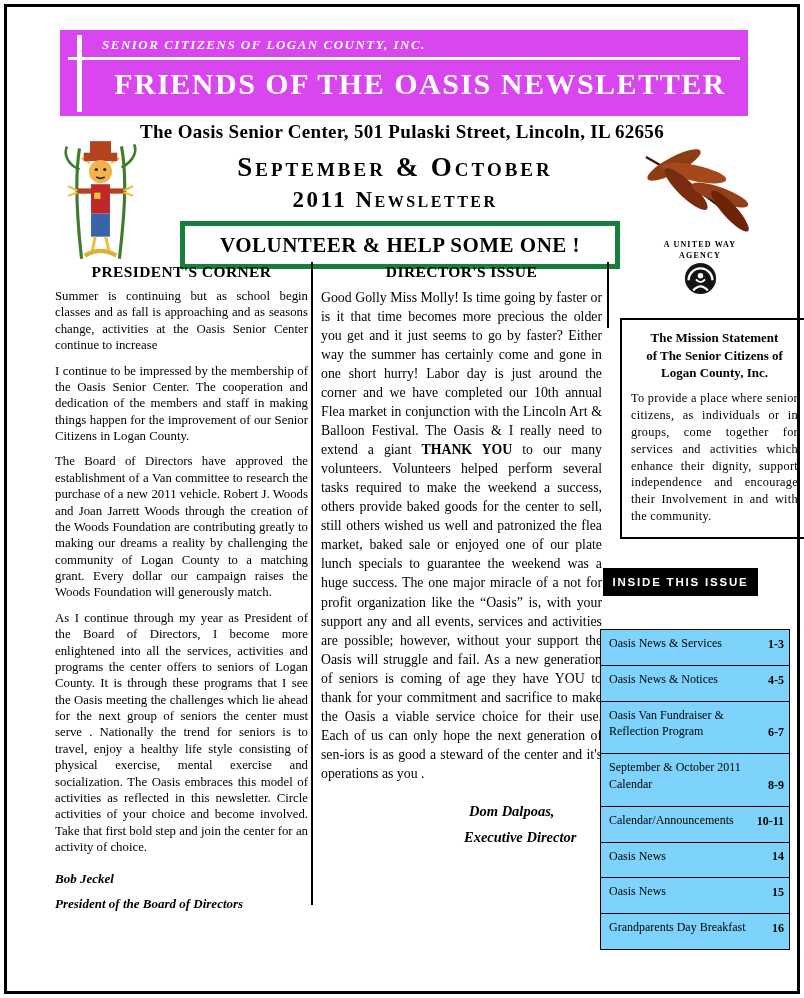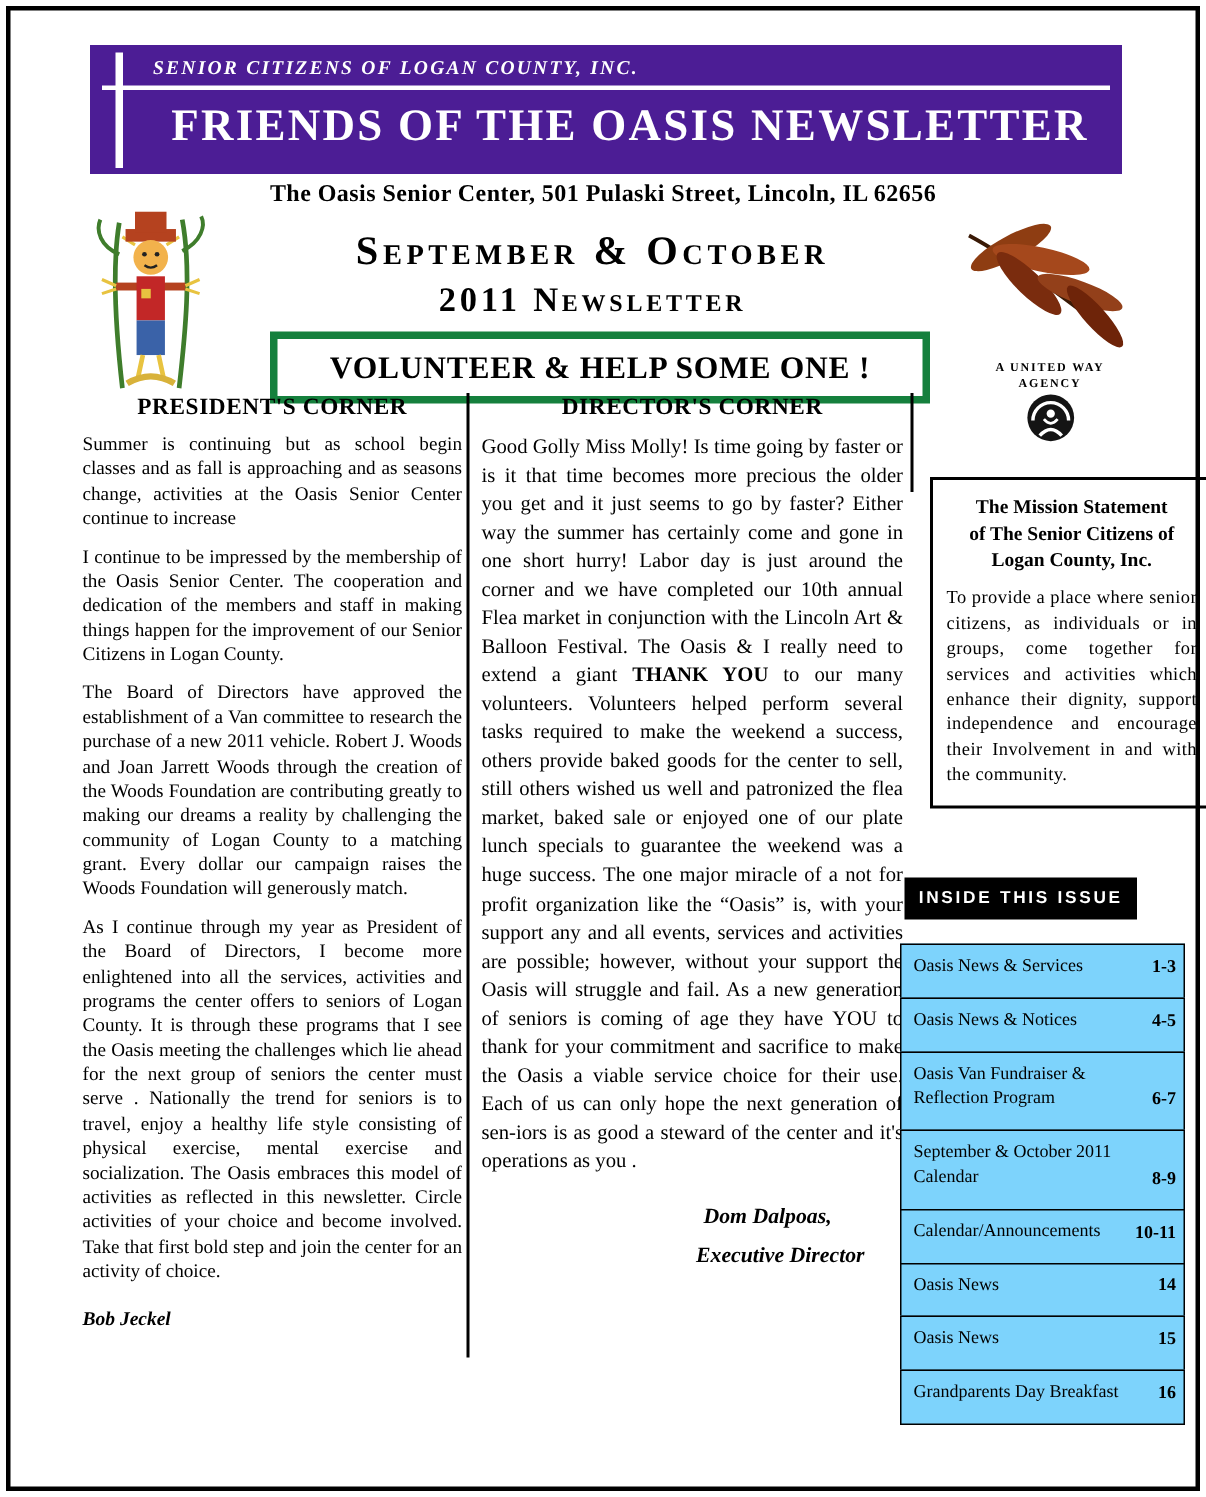--- a/index.html
+++ b/index.html
@@ -1,25 +1,25 @@
 <!DOCTYPE html>
 <html><head>
 <meta charset="utf-8">
 <style>
   html,body{margin:0;padding:0;background:#fff;}
   .page{position:relative;width:804px;height:998px;background:#fff;font-family:"Liberation Serif",serif;color:#000;overflow:hidden;}
   .page-frame{position:absolute;left:4px;top:4px;right:4px;bottom:4px;border:3px solid #000;pointer-events:none;}
 
-  .header-bar{position:absolute;left:60px;top:30px;width:688px;height:86px;background:#4c1d95;color:#fff;}
+  .header-bar{position:absolute;left:60px;top:30px;width:688px;height:86px;background:#d946ef;color:#fff;}
   .cross-v{position:absolute;left:17px;top:5px;width:5px;height:77px;background:#fff;}
   .header-rule{position:absolute;left:8px;right:8px;top:27px;height:3px;background:#fff;}
   .org-name{position:absolute;left:42px;top:7px;font-size:13px;font-weight:bold;font-style:italic;letter-spacing:1.5px;}
   .newsletter-title{position:absolute;left:36px;right:4px;top:37px;text-align:center;font-size:30px;font-weight:bold;letter-spacing:1.5px;white-space:nowrap;}
 
-  .address-line{position:absolute;left:0;right:0;top:121px;text-align:center;font-size:16px;font-weight:bold;letter-spacing:.3px;}
+  .address-line{position:absolute;left:0;right:0;top:121px;text-align:center;font-size:19px;font-weight:bold;letter-spacing:.3px;}
 
   .scarecrow{position:absolute;left:58px;top:138px;width:85px;height:126px;}
   .issue-heading{position:absolute;left:170px;top:152px;width:450px;text-align:center;}
   .issue-line1{font-size:27px;font-weight:bold;font-variant:small-caps;letter-spacing:3px;}
   .issue-line2{font-size:23px;font-weight:bold;font-variant:small-caps;letter-spacing:2.5px;margin-top:4px;}
   .volunteer-box{position:absolute;left:180px;top:221px;width:430px;height:38px;border:5px solid #15803d;display:flex;align-items:center;justify-content:center;font-size:21px;font-weight:bold;letter-spacing:.5px;}
 
   .leaves{position:absolute;left:628px;top:143px;width:140px;height:96px;}
   .uw-label{position:absolute;left:650px;top:240px;width:100px;text-align:center;font-size:8px;font-weight:bold;letter-spacing:1.2px;white-space:pre-line;line-height:1.35;}
   .uw-logo{position:absolute;left:684px;top:262px;width:33px;height:33px;}
@@ -35,21 +35,21 @@
   .col-director .body-para{font-size:13.8px;line-height:1.38;text-align:justify;margin:0;}
   .sig-name{font-size:13px;font-weight:bold;font-style:italic;margin-top:16px;}
   .sig-title{font-size:13px;font-weight:bold;font-style:italic;margin-top:9px;}
   .dir-sig{margin-top:20px;margin-left:148px;font-size:14.5px;font-weight:bold;font-style:italic;}
   .dir-sig-title{margin-top:9px;margin-left:143px;font-size:14.5px;font-weight:bold;font-style:italic;}
 
   .mission-box{position:absolute;left:620px;top:318px;width:167px;border:2px solid #000;padding:9px 9px 12px 9px;}
   .mission-title{text-align:center;font-size:13px;font-weight:bold;line-height:1.35;white-space:pre-line;}
   .mission-body{margin-top:8px;font-size:12.3px;line-height:1.38;text-align:justify;letter-spacing:.3px;}
 
-  .inside-bar{position:absolute;left:603px;top:585px;width:155px;height:28px;background:#000;color:#fff;display:flex;align-items:center;justify-content:center;font-family:"Liberation Sans",sans-serif;font-size:11.5px;font-weight:bold;letter-spacing:1.8px;}
+  .inside-bar{position:absolute;left:603px;top:568px;width:155px;height:28px;background:#000;color:#fff;display:flex;align-items:center;justify-content:center;font-family:"Liberation Sans",sans-serif;font-size:11.5px;font-weight:bold;letter-spacing:1.8px;}
 
   .toc{position:absolute;left:600px;top:630px;width:190px;}
   .toc-row{display:flex;align-items:flex-end;border:1px solid #000;margin-top:-1px;padding:5px 5px 13px 8px;background:#7dd3fc;}
   .toc-label{flex:1;font-size:12px;line-height:1.4;padding-right:4px;}
   .toc-pages{font-size:12px;font-weight:bold;white-space:nowrap;}
 </style>
 </head>
 <body>
 
 <div class="page">
@@ -120,24 +120,25 @@
   <div class="divider-1"></div>
   <div class="divider-2"></div>
 
   <div class="col col-president">
     <h2 class="corner-heading">PRESIDENT'S CORNER</h2>
     <p class="body-para">Summer is continuing but as school begin classes and as fall is approaching and as seasons change, activities at the Oasis Senior Center continue to increase</p>
     <p class="body-para">I continue to be impressed by the membership of the Oasis Senior Center. The cooperation and dedication of the members and staff in making things happen for the improvement of our Senior Citizens in Logan County.</p>
     <p class="body-para">The Board of Directors have approved the establishment of a Van committee to research the purchase of a new 2011 vehicle. Robert J. Woods and Joan Jarrett Woods through the creation of the Woods Foundation are contributing greatly to making our dreams a reality by challenging the community of Logan County to a matching grant. Every dollar our campaign raises the Woods Foundation will generously match.</p>
     <p class="body-para">As I continue through my year as President of the Board of Directors, I become more enlightened into all the services, activities and programs the center offers to seniors of Logan County. It is through these programs that I see the Oasis meeting the challenges which lie ahead for the next group of seniors the center must serve . Nationally the trend for seniors is to travel, enjoy a healthy life style consisting of physical exercise, mental exercise and socialization. The Oasis embraces this model of activities as reflected in this newsletter. Circle activities of your choice and become involved. Take that first bold step and join the center for an activity of choice.</p>
     <div class="sig-name">Bob Jeckel</div>
+    <div class="sig-title">President of the Board of Directors</div>
   </div>
 
   <div class="col col-director">
-    <h2 class="corner-heading">DIRECTOR'S CORNER</h2>
+    <h2 class="corner-heading">DIRECTOR'S ISSUE</h2>
     <p class="body-para"><span>Good Golly Miss Molly! Is time going by faster or is it that time becomes more precious the older you get and it just seems to go by faster? Either way the summer has certainly come and gone in one short hurry! Labor day is just around the corner and we have completed our 10th annual Flea market in conjunction with the Lincoln Art &amp; Balloon Festival. The Oasis &amp; I really need to extend a giant </span><b>THANK YOU</b><span> to our many volunteers.  Volunteers helped perform several tasks required to make the weekend a success, others provide baked goods for the center to sell, still others wished us well and patronized the flea market, baked sale or enjoyed one of our plate lunch specials to guarantee the weekend was a huge success. The one major miracle of a not for profit organization like the “Oasis” is, with your support any and all events, services and activities are possible; however, without your support the Oasis will struggle and fail. As a new generation of seniors is coming of age they have YOU to thank for your commitment and sacrifice to make the Oasis a viable service choice for their use. Each of us can only hope the next generation of sen-iors is as good a steward of the center and it's operations as you .</span></p>
     <div class="dir-sig">Dom Dalpoas,</div>
     <div class="dir-sig-title">Executive Director</div>
   </div>
 
   <div class="mission-box">
     <div class="mission-title">The Mission Statement
 of  The Senior Citizens of
 Logan County, Inc.</div>
     <div class="mission-body">To provide a place where senior citizens, as individuals or in groups, come together for services and activities which enhance their dignity, support independence and encourage their Involvement in and with the  community.</div>

